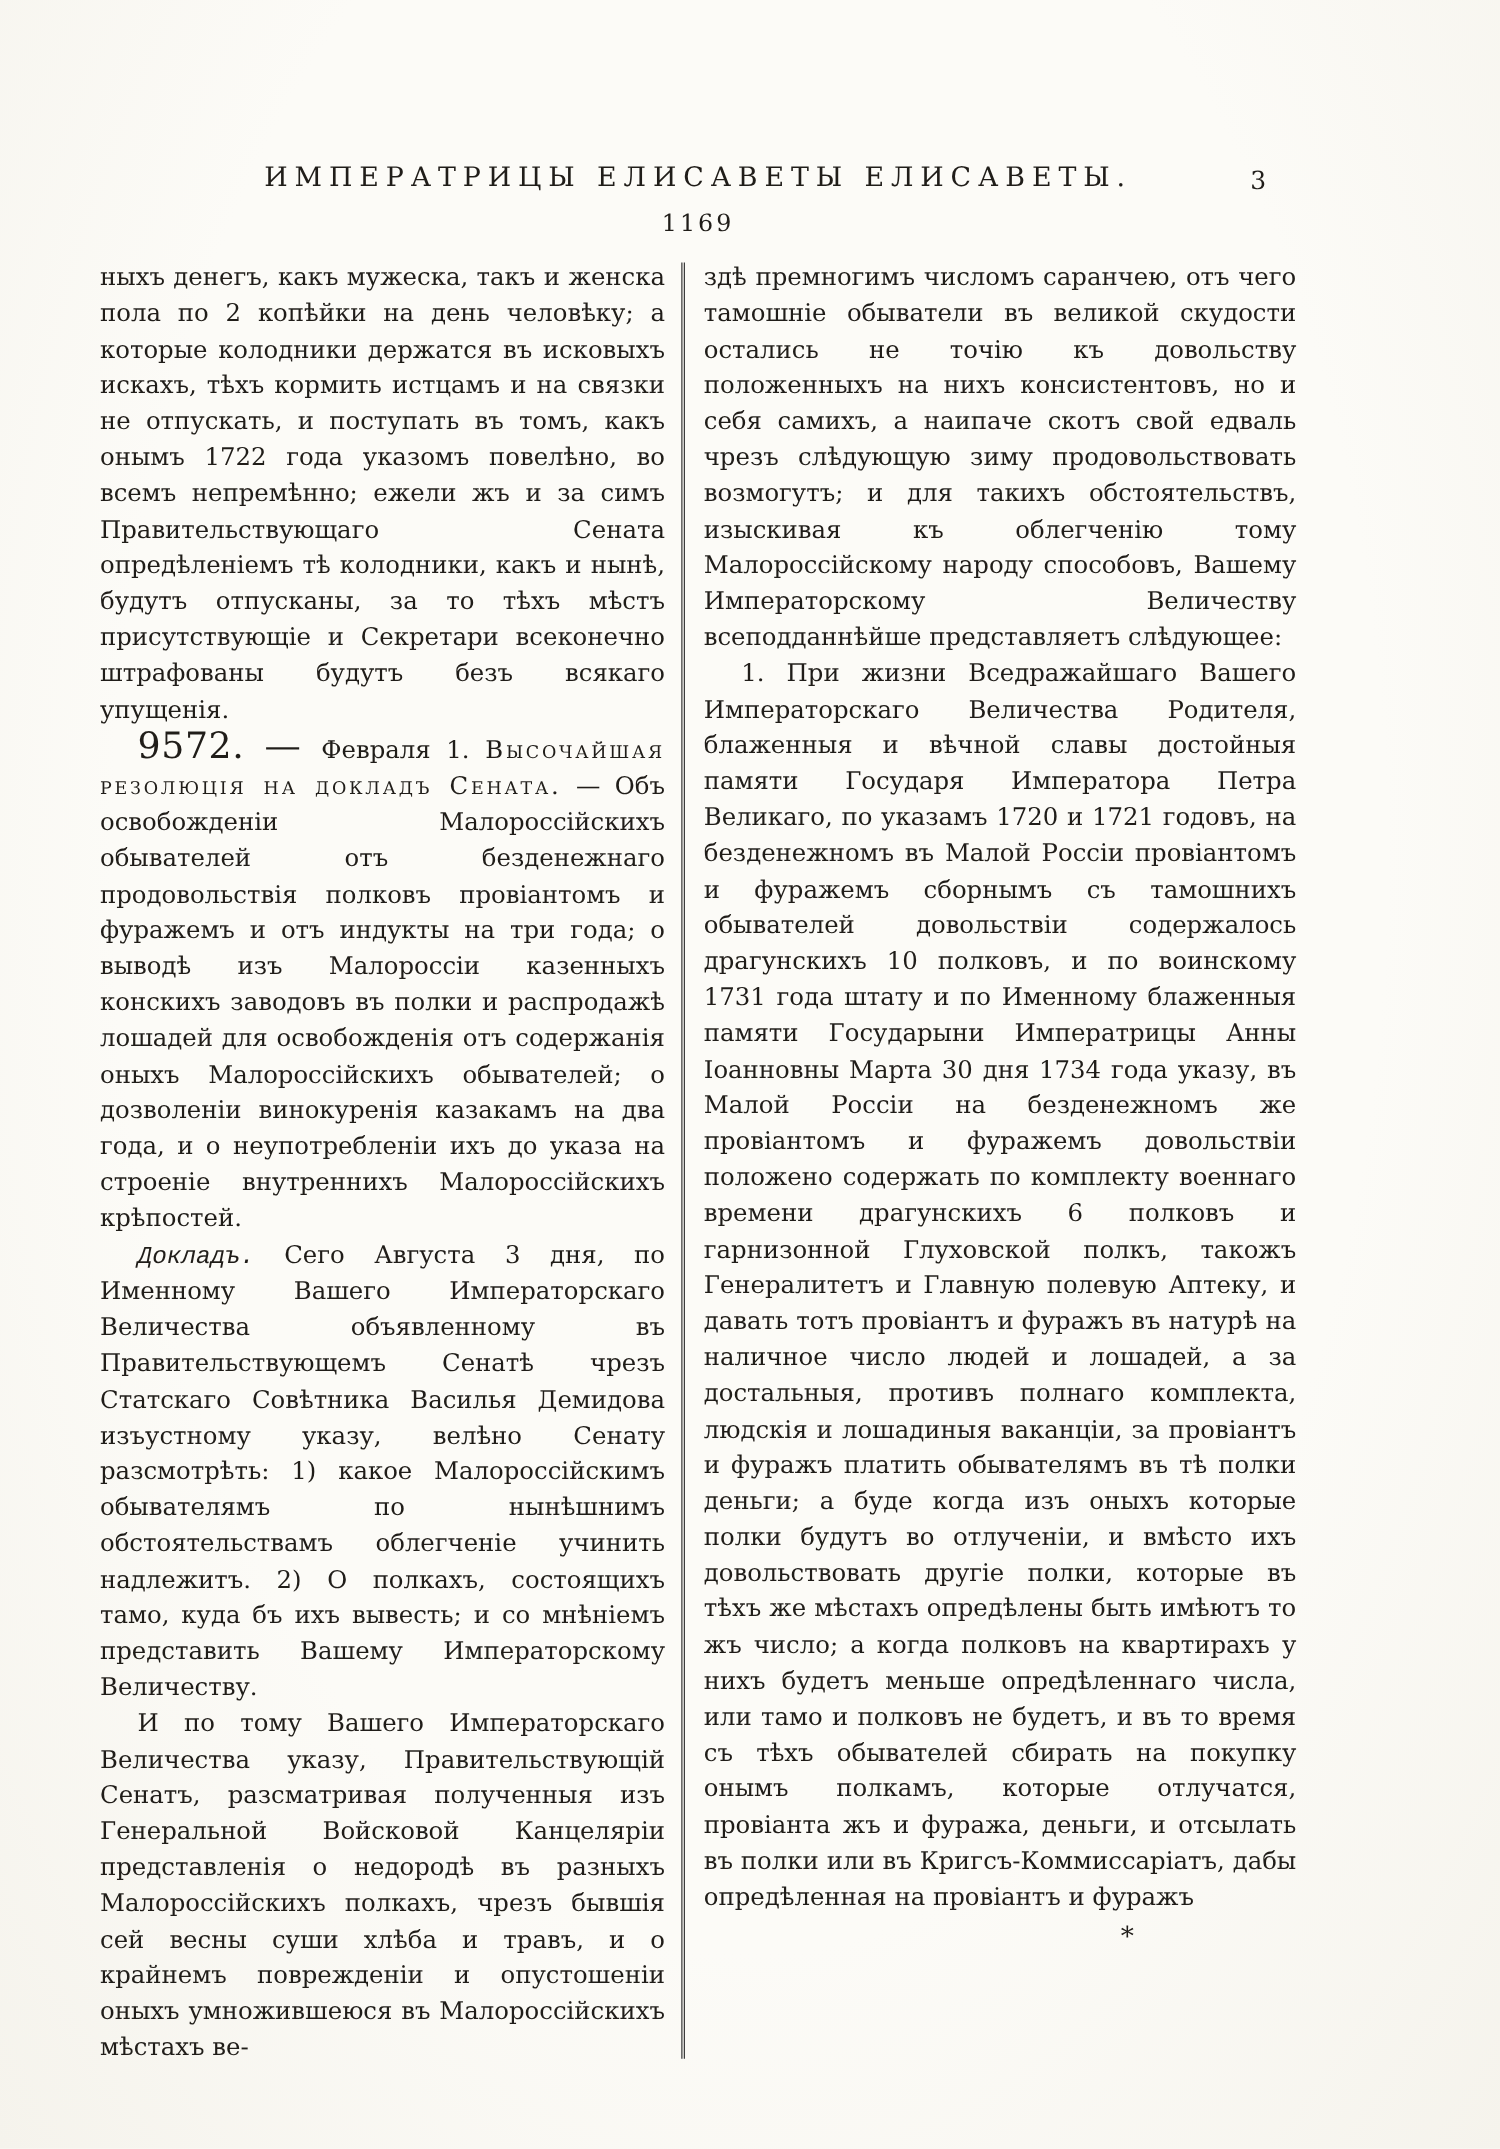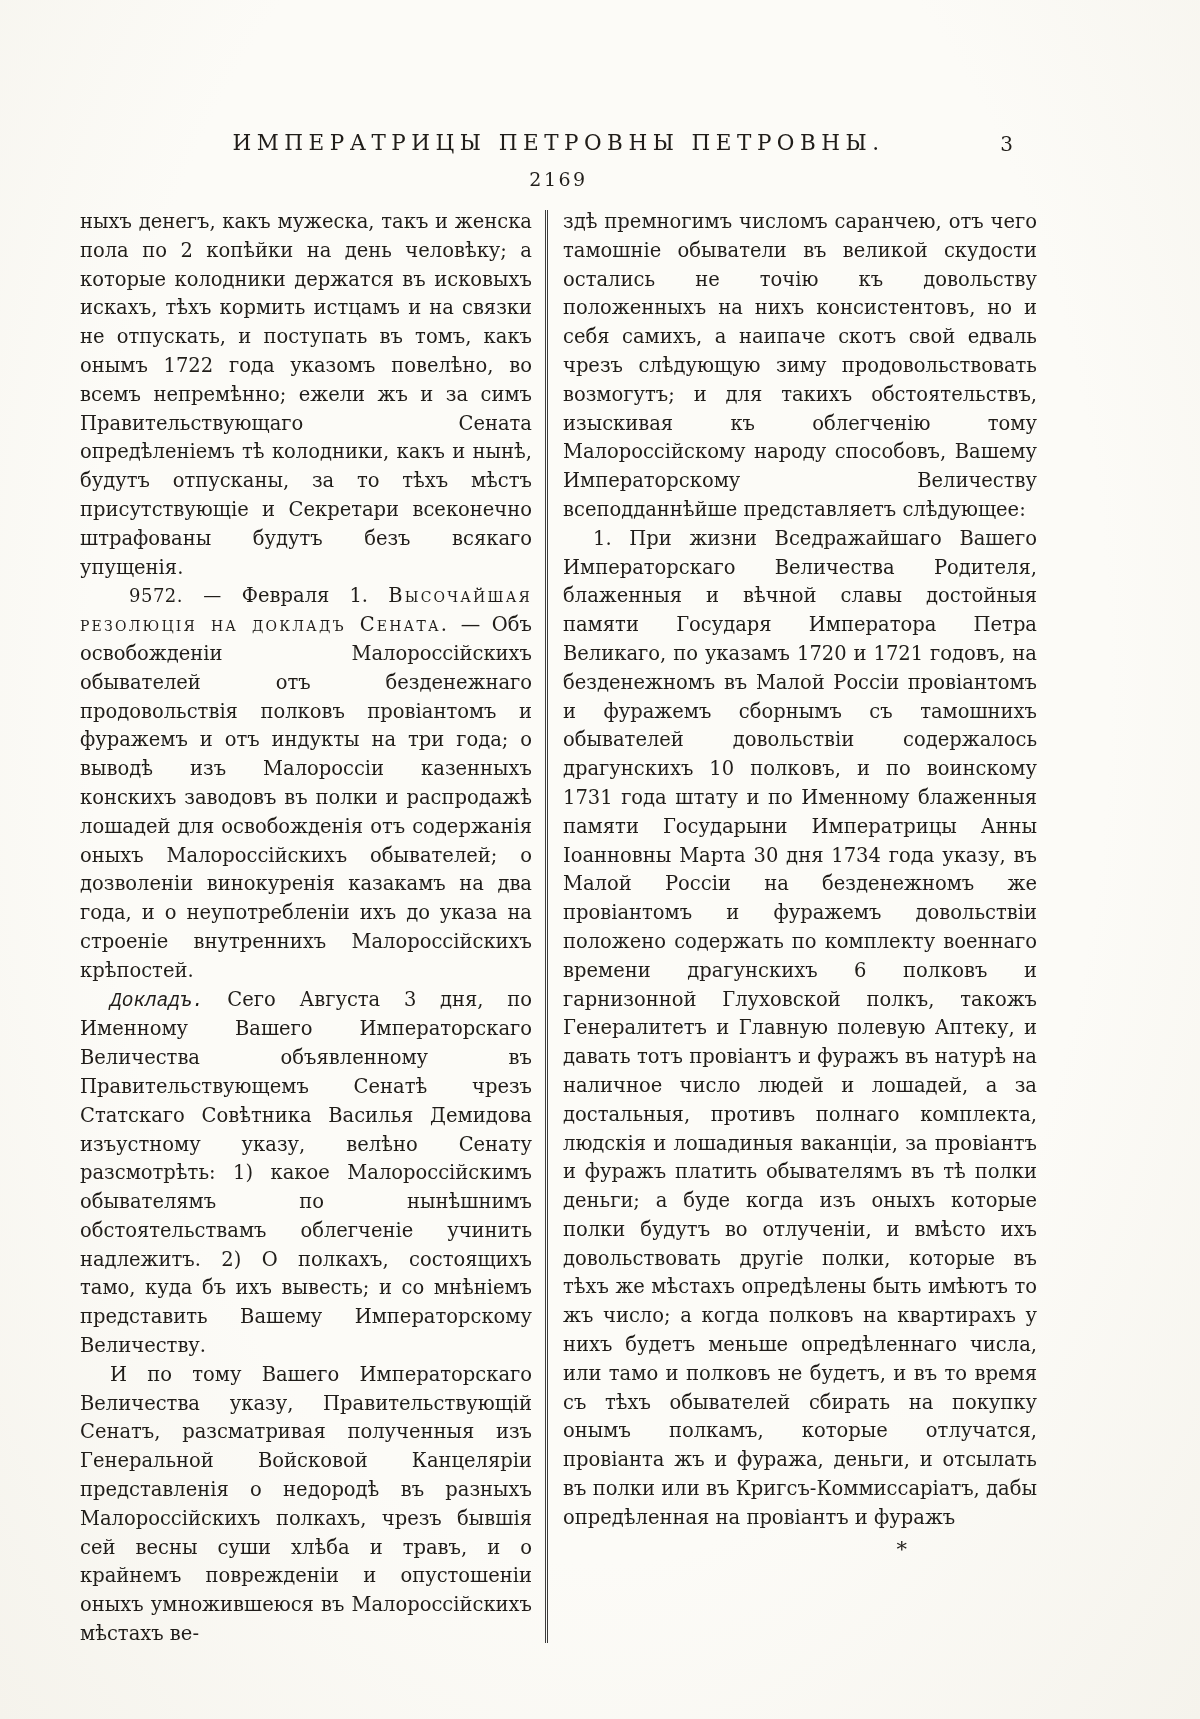--- a/index.html
+++ b/index.html
@@ -54,48 +54,47 @@
   }
   .para {
     margin: 0;
     text-indent: 30px;
     text-align: justify;
     font-size: 19.5px;
     line-height: 28.8px;
   }
   .no-indent { text-indent: 0; }
   .entry-number {
-    font-size: 18px;
+    font-size: 29px;
     letter-spacing: 0.5px;
-    margin-left: 19px;
   }
   .entry-type {
     font-variant: small-caps;
     letter-spacing: 2.2px;
   }
   .entry-abstract { }
   .lead-italic   { font-style: italic; font-family: Liberation Mono, monospace; }
   .signature-mark {
     text-align: right;
     padding-right: 130px;
     font-size: 21px;
     margin-top: 4px;
   }
 </style>
 </head>
 <body>
 
 <div class="page">
 
   <header class="page-header">
-    <div class="running-title">ИМПЕРАТРИЦЫ ПЕТРОВНЫ ПЕТРОВНЫ.</div>
+    <div class="running-title">ИМПЕРАТРИЦЫ ЕЛИСАВЕТЫ ЕЛИСАВЕТЫ.</div>
     <div class="page-number">3</div>
   </header>
 
-  <div class="year-heading">2169</div>
+  <div class="year-heading">1169</div>
 
   <main class="columns">
 
     <section class="column col-left">
       <p class="para no-indent">ныхъ денегъ, какъ мужеска, такъ и женска пола по 2 копѣйки на день человѣку; а которые колодники держатся въ исковыхъ искахъ, тѣхъ кормить истцамъ и на связки не отпускать, и поступать въ томъ, какъ онымъ 1722 года указомъ повелѣно, во всемъ непремѣнно; ежели жъ и за симъ Правительствующаго Сената опредѣленіемъ тѣ колодники, какъ и нынѣ, будутъ отпусканы, за то тѣхъ мѣстъ присутствующіе и Секретари всеконечно штрафованы будутъ безъ всякаго упущенія.</p>
 
       <p class="para">
         <span class="entry-number">9572. — </span><span class="entry-date">Февраля 1. </span><span class="entry-type">Высочайшая резолюція на докладъ Сената.</span><span class="entry-abstract"> — Объ освобожденіи Малороссійскихъ обывателей отъ безденежнаго продовольствія полковъ провіантомъ и фуражемъ и отъ индукты на три года; о выводѣ изъ Малороссіи казенныхъ конскихъ заводовъ въ полки и распродажѣ лошадей для освобожденія отъ содержанія оныхъ Малороссійскихъ обывателей; о дозволеніи винокуренія казакамъ на два года, и о неупотребленіи ихъ до указа на строеніе внутреннихъ Малороссійскихъ крѣпостей.</span>
       </p>
 

